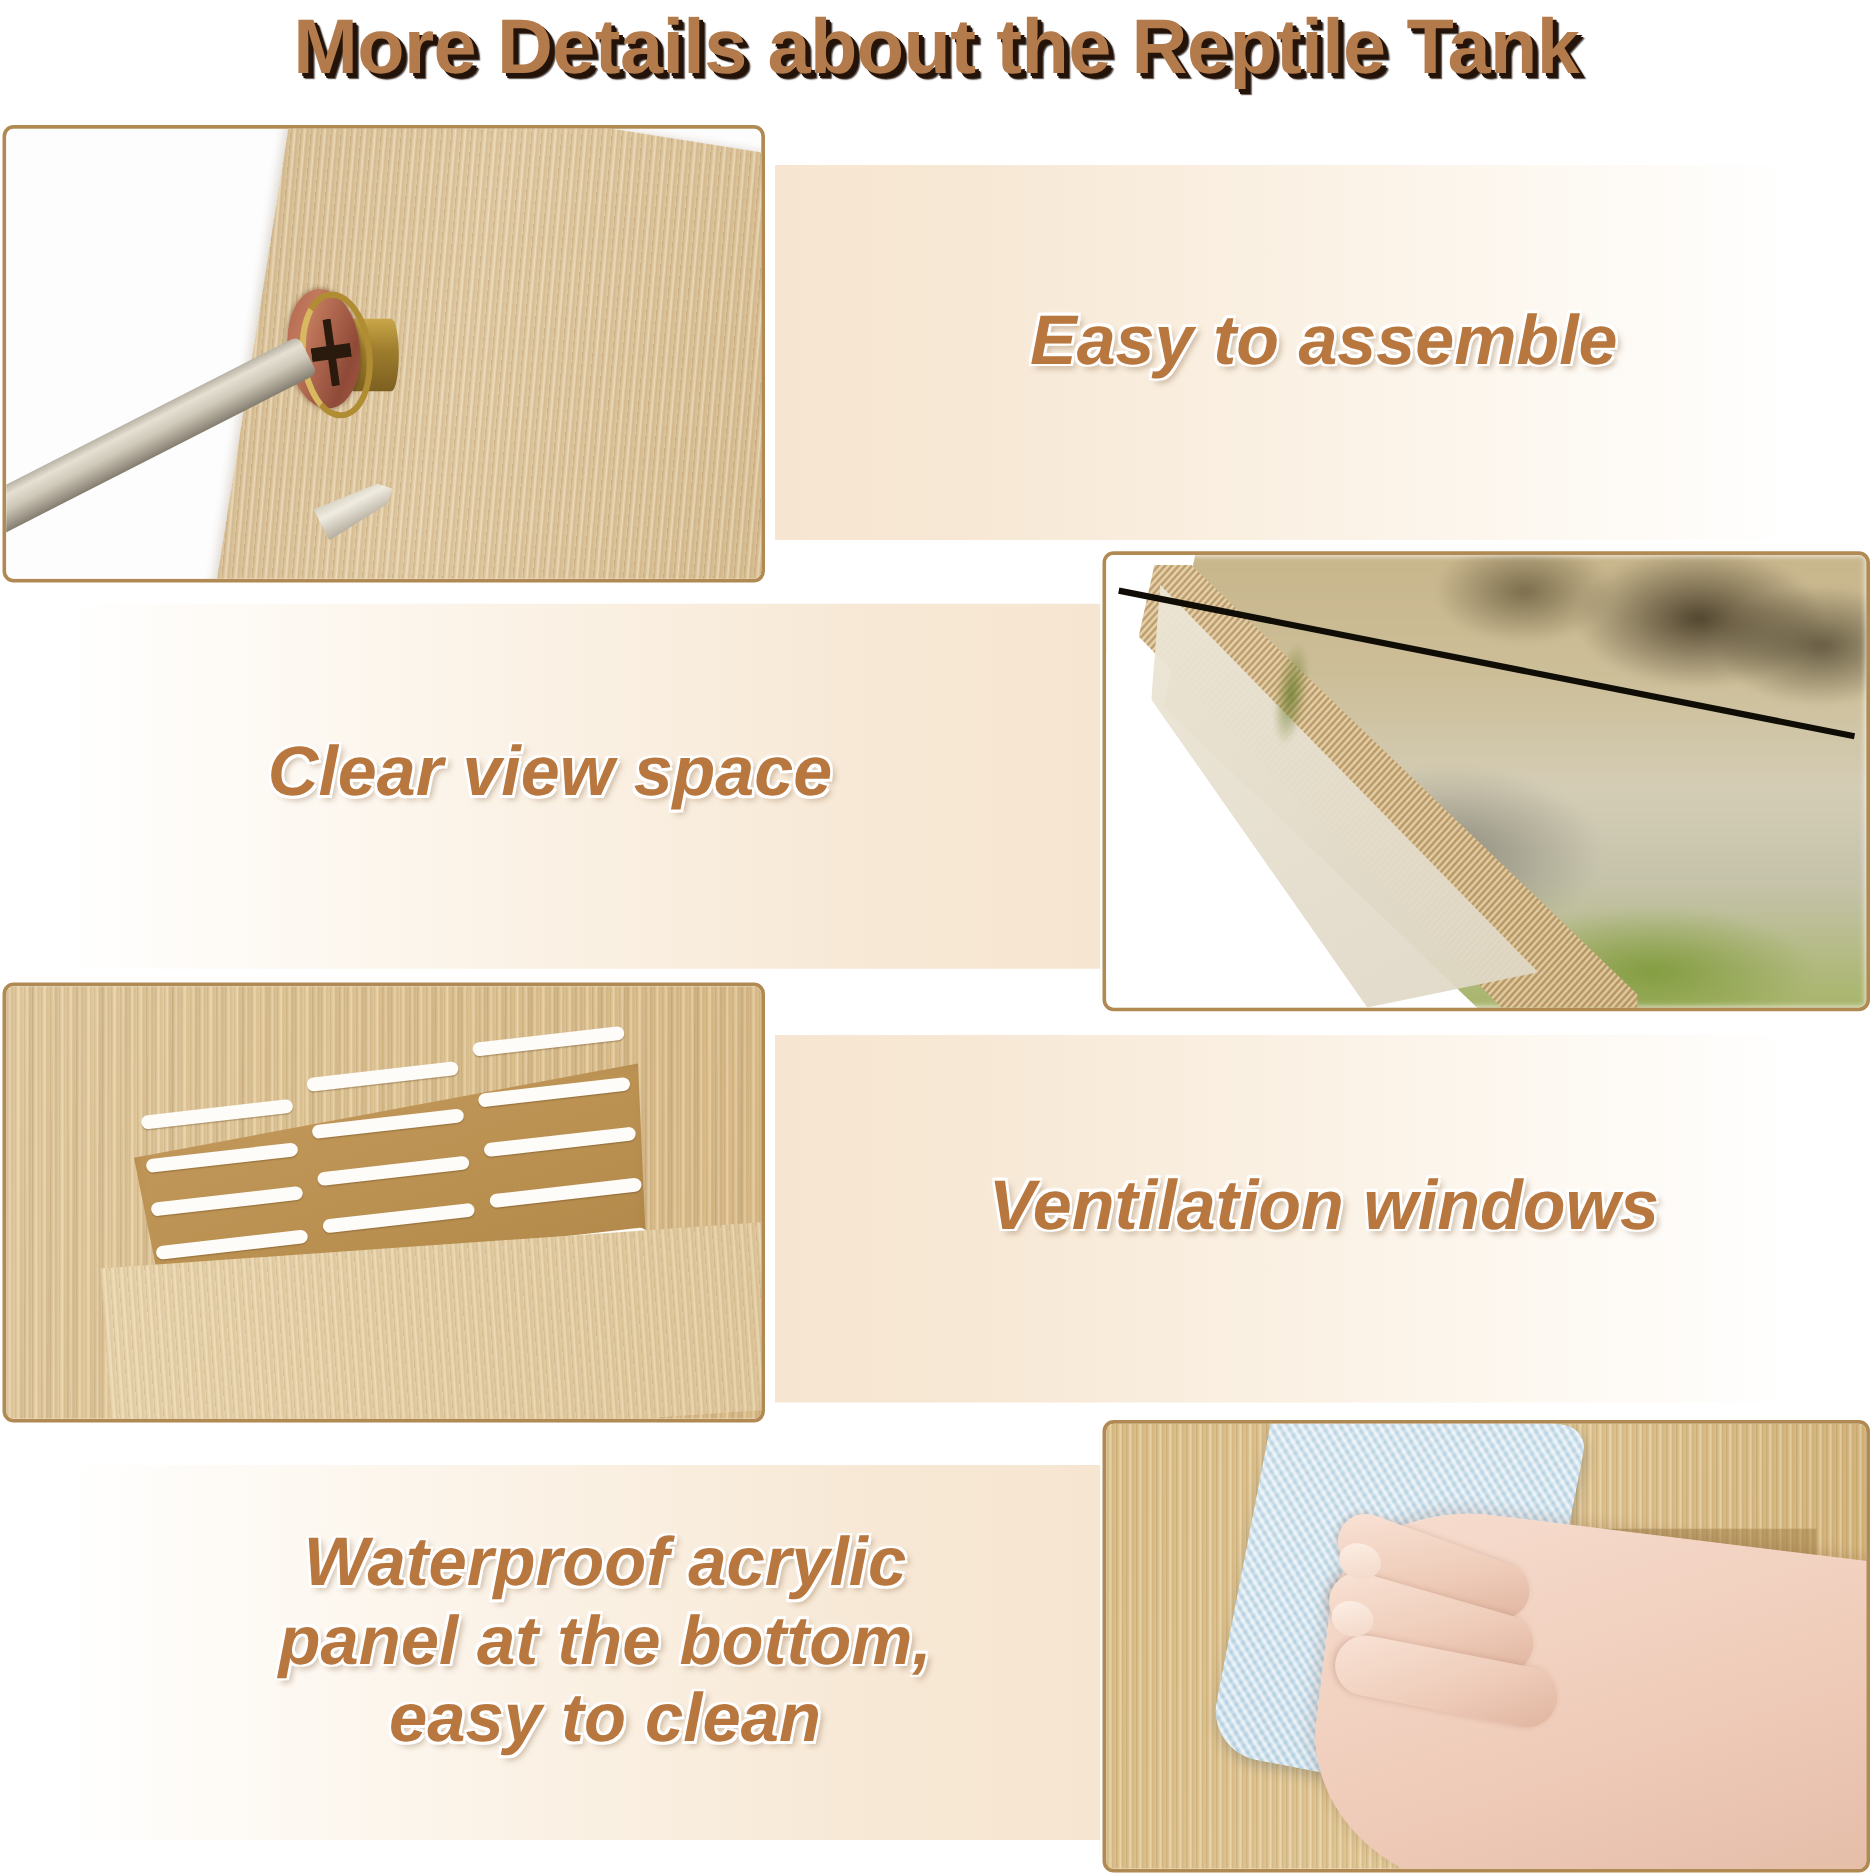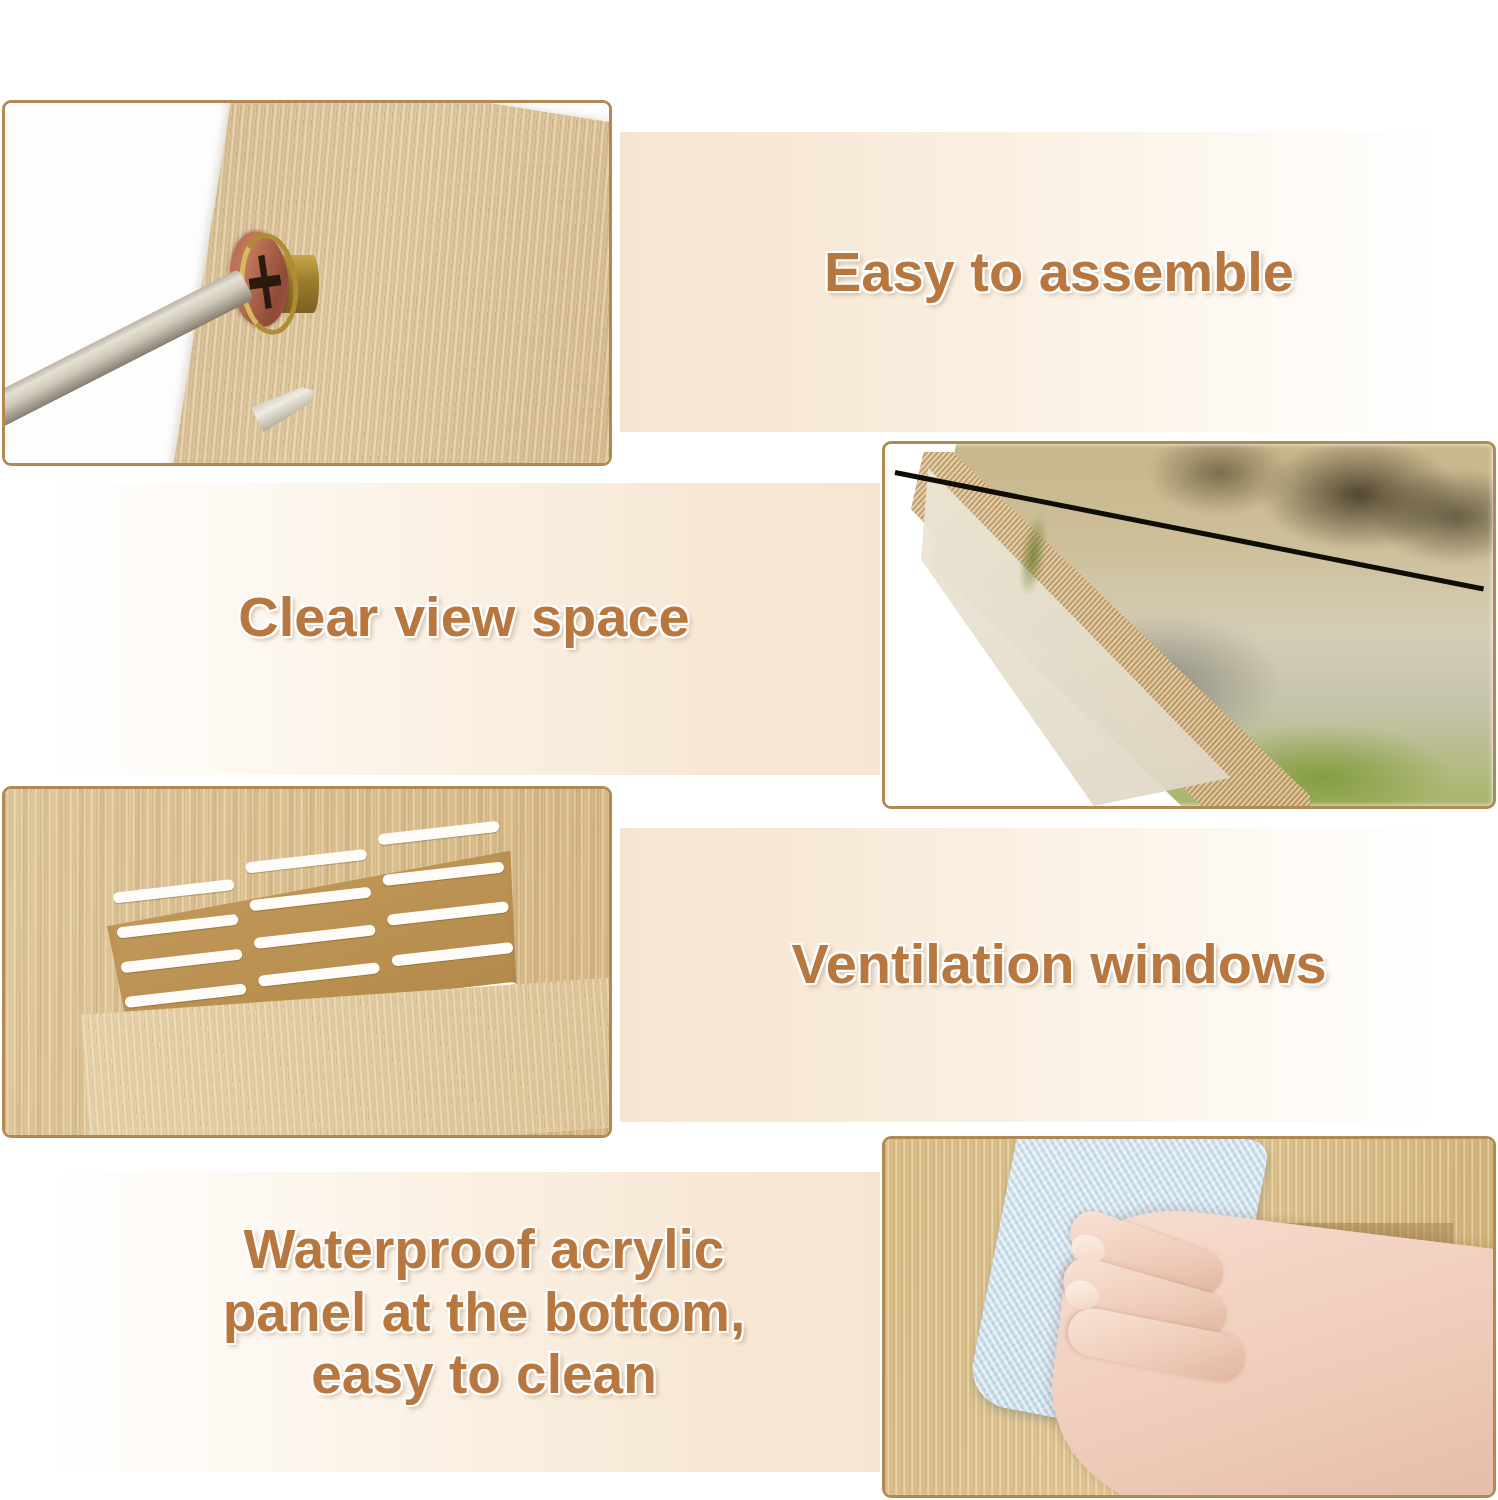--- a/index.html
+++ b/index.html
@@ -76,23 +76,24 @@
     color: #b8773f;
     line-height: 1.14;
     white-space: pre-line;
     text-shadow:
        0 0  5px #ffffff,
        2px 2px 0 #ffffff,
       -2px 2px 0 #ffffff,
        2px -2px 0 #ffffff,
       -2px -2px 0 #ffffff,
        3px 3px 5px rgba(120,80,40,0.45);
+    font-style: italic;
   }
   #cap-assemble   { left: 620px; top: 240px;  width: 878px; text-align: center; }
-  #cap-clearview  { left: 0;     top: 585px;  width: 880px; text-align: center; padding-left: 24px; }
+  #cap-clearview  { left: 0;     top: 585px;  width: 880px; text-align: center; }
   #cap-vent       { left: 620px; top: 932px;  width: 878px; text-align: center; }
   #cap-waterproof { left: 0;     top: 1218px; width: 968px; text-align: center; font-size: 55px; }
 
   
   .photo {
     position: absolute;
     z-index: 6;
     border: 3px solid #b08a52;
     border-radius: 9px;
     overflow: hidden;
@@ -407,20 +408,21 @@
     border-radius: 50%;
   }
   #photo-clean .n1 { left: 186px; top: 96px;  width: 34px; height: 28px; transform: rotate(20deg); }
   #photo-clean .n2 { left: 180px; top: 142px; width: 34px; height: 28px; transform: rotate(16deg); }
 </style>
 </head>
 <body>
 
 <div id="page">
 
+  <div class="title">More Details about the Reptile Tank</div>
 
   <div class="band band-right-fade" id="band-assemble"></div>
   <div class="band band-left-fade" id="band-clearview"></div>
   <div class="band band-right-fade" id="band-vent"></div>
   <div class="band band-left-fade" id="band-waterproof"></div>
 
   <div class="caption" id="cap-assemble">Easy to assemble</div>
   <div class="caption" id="cap-clearview">Clear view space</div>
   <div class="caption" id="cap-vent">Ventilation windows</div>
   <div class="caption" id="cap-waterproof">Waterproof acrylic

